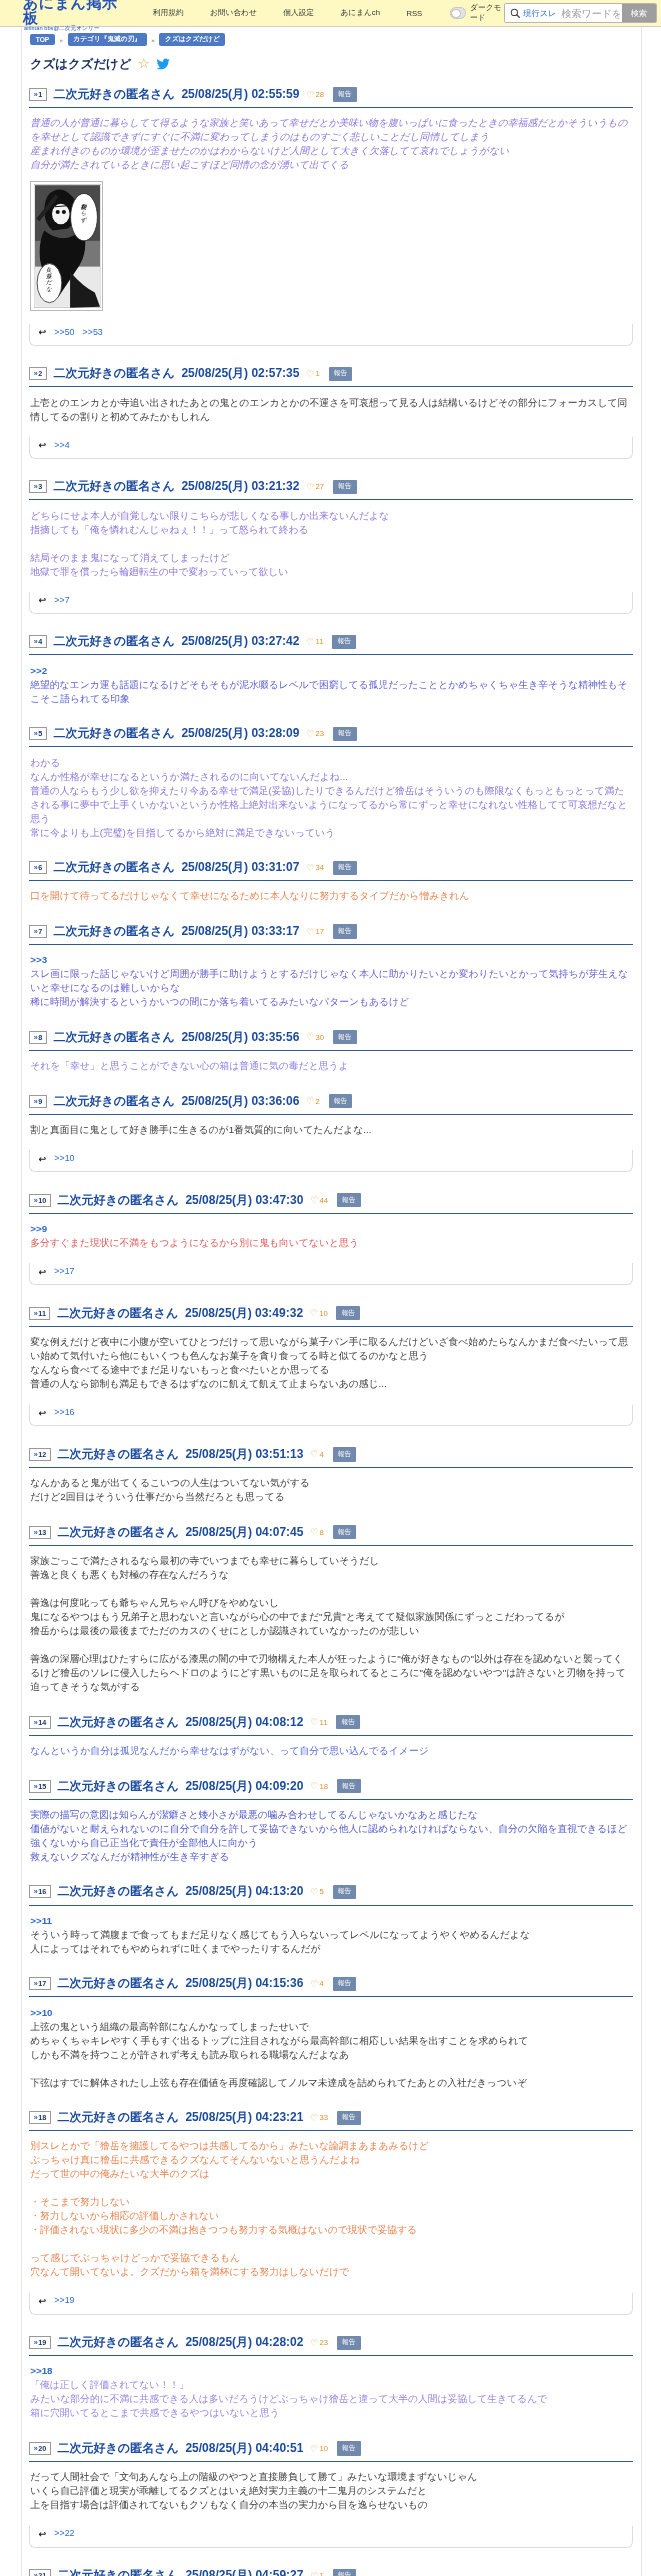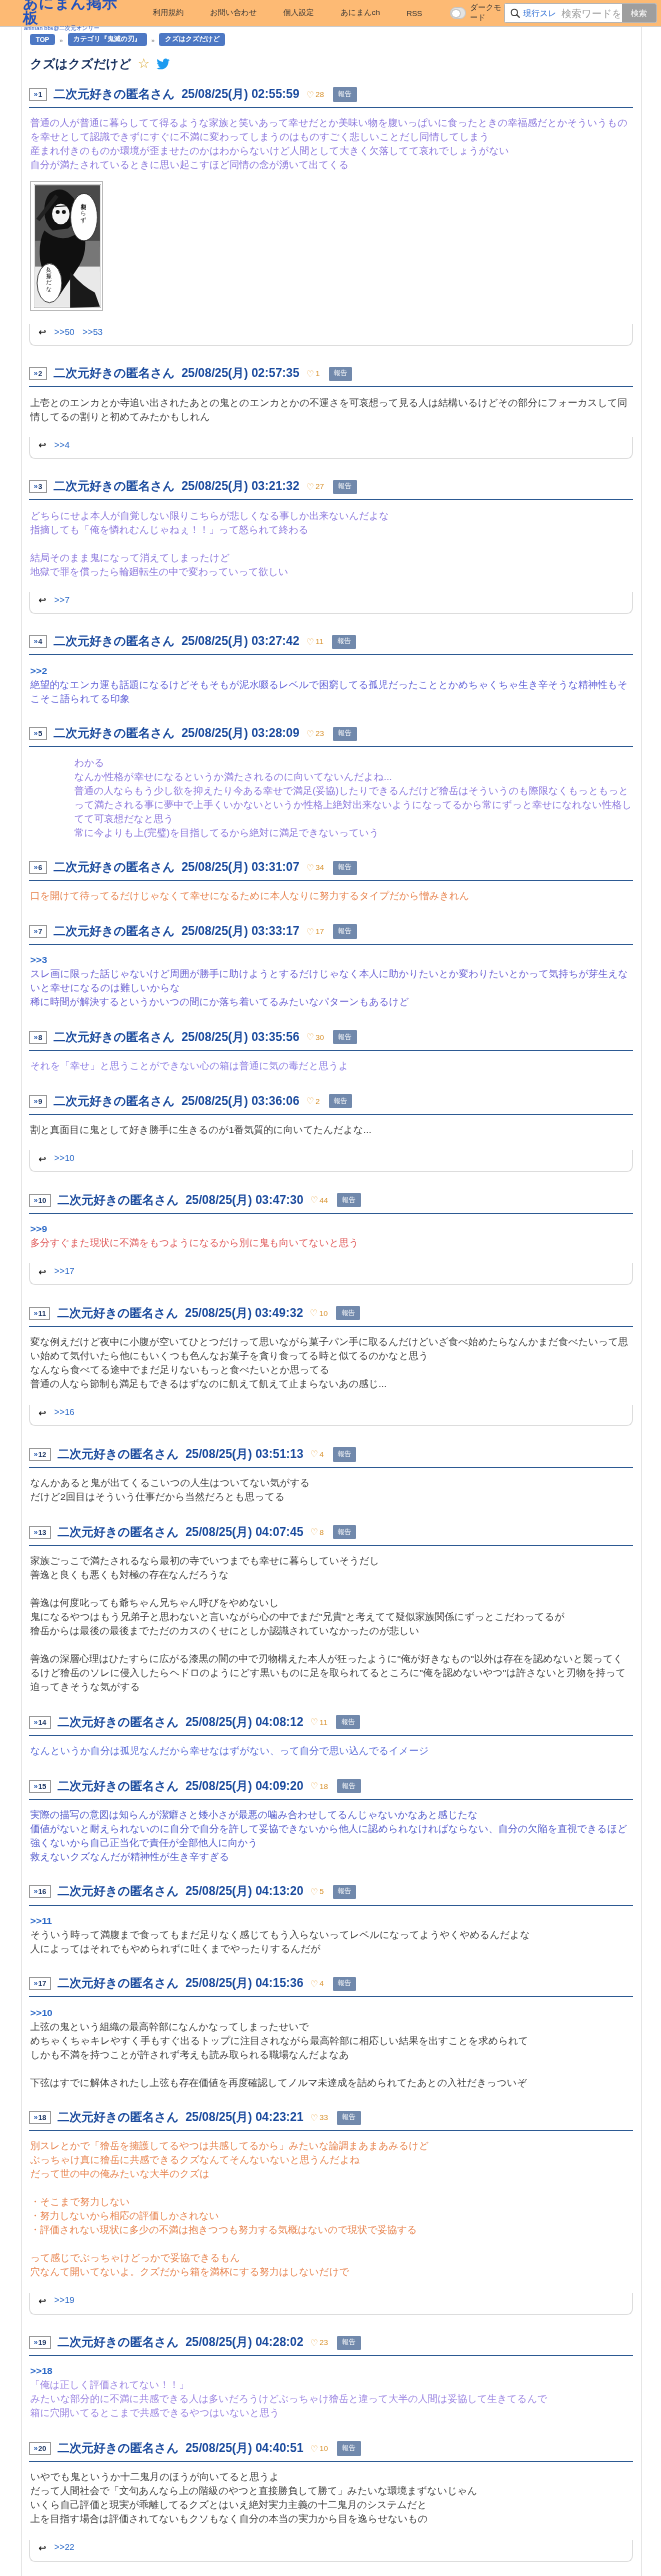--- a/index.html
+++ b/index.html
@@ -3,21 +3,21 @@
 <meta charset="utf-8">
 <style>
   html,body{margin:0;padding:0;}
   body{
     width:662px;height:3091px;overflow:hidden;position:relative;
     background:#fff;color:#333;
     font-family:"Liberation Sans","DejaVu Sans",sans-serif;
   }
   
   .site-header{height:27px;display:flex;align-items:center;padding:0 5.2px 0 23px;
-    border-bottom:0.5px solid #ccc;box-sizing:border-box;background:#fdba74;}
+    border-bottom:0.5px solid #ccc;box-sizing:border-box;background:#fef9c3;}
   .logo-block{display:flex;flex-direction:column;line-height:1;margin-right:13.4px;cursor:pointer;}
   .logo-title{color:#2353bd;font-size:15px;font-weight:bold;letter-spacing:0.5px;}
   .logo-sub{color:#2353bd;font-size:5.7px;margin-top:1px;padding-left:1px;}
   .top-nav{display:flex;gap:14.4px;font-size:7.7px;color:#333;align-items:center;}
   .top-nav .nav-item{cursor:pointer;white-space:nowrap;margin-left:12px;}
   .dm-wrap{display:flex;align-items:center;gap:4.1px;margin-left:13.4px;}
   .dm-toggle{width:21.6px;height:11.3px;border-radius:5.7px;background:#e3e3e3;border:0.5px solid #c6c6c6;
     position:relative;cursor:pointer;box-sizing:border-box;}
   .dm-knob{width:9.3px;height:9.3px;border-radius:50%;background:#fff;border:0.5px solid #bbb;
     position:absolute;left:0.5px;top:0.5px;box-sizing:border-box;}
@@ -127,21 +127,21 @@
         </span>
       <span class="pname">二次元好きの匿名さん</span>
       <span class="ptime">25/08/25(月) 02:55:59</span>
       <span class="plike">
           <span class="heart">♡</span>
           <span class="lcount">28</span>
         </span>
       <button class="report-btn">報告</button>
     </div>
     <div class="post-divider"></div>
-    <div class="post-body" style="color: rgb(138, 118, 221);">
+    <div class="post-body" style="color: rgb(138, 118, 221); font-style: italic;">
         <div class="ln">普通の人が普通に暮らしてて得るような家族と笑いあって幸せだとか美味い物を腹いっぱいに食ったときの幸福感だとかそういうものを幸せとして認識できずにすぐに不満に変わってしまうのはものすごく悲しいことだし同情してしまう</div>
         <div class="ln">産まれ付きのものか環境が歪ませたのかはわからないけど人間として大きく欠落してて哀れでしょうがない</div>
         <div class="ln">自分が満たされているときに思い起こすほど同情の念が湧いて出てくる</div>
         <span class="thumb"><svg width="67" height="124" viewBox="0 0 130 240" style="font-size:19px">
             <rect x="0" y="0" width="130" height="240" fill="#fff" stroke="#888" stroke-width="1"></rect>
             <rect x="2" y="2" width="126" height="120" fill="#4a4a4a"></rect>
             <rect x="2" y="110" width="126" height="60" fill="#777"></rect>
             <rect x="2" y="160" width="126" height="78" fill="#e9e9e9"></rect>
             <path d="M30 18 q22 -16 40 2 q14 10 12 34 q-2 22 -16 32 l-30 4 q-16 -14 -16 -38 q0 -22 10 -34z" fill="#111"></path>
             <ellipse cx="52" cy="58" rx="17" ry="20" fill="#f4f4f4"></ellipse>
@@ -245,21 +245,21 @@
         </span>
       <span class="pname">二次元好きの匿名さん</span>
       <span class="ptime">25/08/25(月) 03:28:09</span>
       <span class="plike">
           <span class="heart">♡</span>
           <span class="lcount">23</span>
         </span>
       <button class="report-btn">報告</button>
     </div>
     <div class="post-divider"></div>
-    <div class="post-body" style="color: rgb(138, 118, 221); margin-left: 44px;">
+    <div class="post-body" style="color: rgb(138, 118, 221);">
         <div class="ln">わかる</div>
         <div class="ln">なんか性格が幸せになるというか満たされるのに向いてないんだよね...</div>
         <div class="ln">普通の人ならもう少し欲を抑えたり今ある幸せで満足(妥協)したりできるんだけど獪岳はそういうのも際限なくもっともっとって満たされる事に夢中で上手くいかないというか性格上絶対出来ないようになってるから常にずっと幸せになれない性格してて可哀想だなと思う</div>
         <div class="ln">常に今よりも上(完璧)を目指してるから絶対に満足できないっていう</div>
       </div>
   </div>
 
   <div class="post">
     <div class="post-head">
       <span class="pnum">
@@ -599,21 +599,20 @@
       <span class="pname">二次元好きの匿名さん</span>
       <span class="ptime">25/08/25(月) 04:40:51</span>
       <span class="plike">
           <span class="heart">♡</span>
           <span class="lcount">10</span>
         </span>
       <button class="report-btn">報告</button>
     </div>
     <div class="post-divider"></div>
     <div class="post-body" style="color: rgb(58, 58, 58);">
-        <div class="ln">いやでも鬼というか十二鬼月のほうが向いてると思うよ</div>
         <div class="ln">だって人間社会で「文句あんなら上の階級のやつと直接勝負して勝て」みたいな環境まずないじゃん</div>
         <div class="ln">いくら自己評価と現実が乖離してるクズとはいえ絶対実力主義の十二鬼月のシステムだと</div>
         <div class="ln">上を目指す場合は評価されてないもクソもなく自分の本当の実力から目を逸らせないもの</div>
       </div>
   <div class="reply-bar">
         <span class="reply-arrow">↩</span>
         <span class="reply-link">&gt;&gt;22</span>
       </div>
     </div>
 

